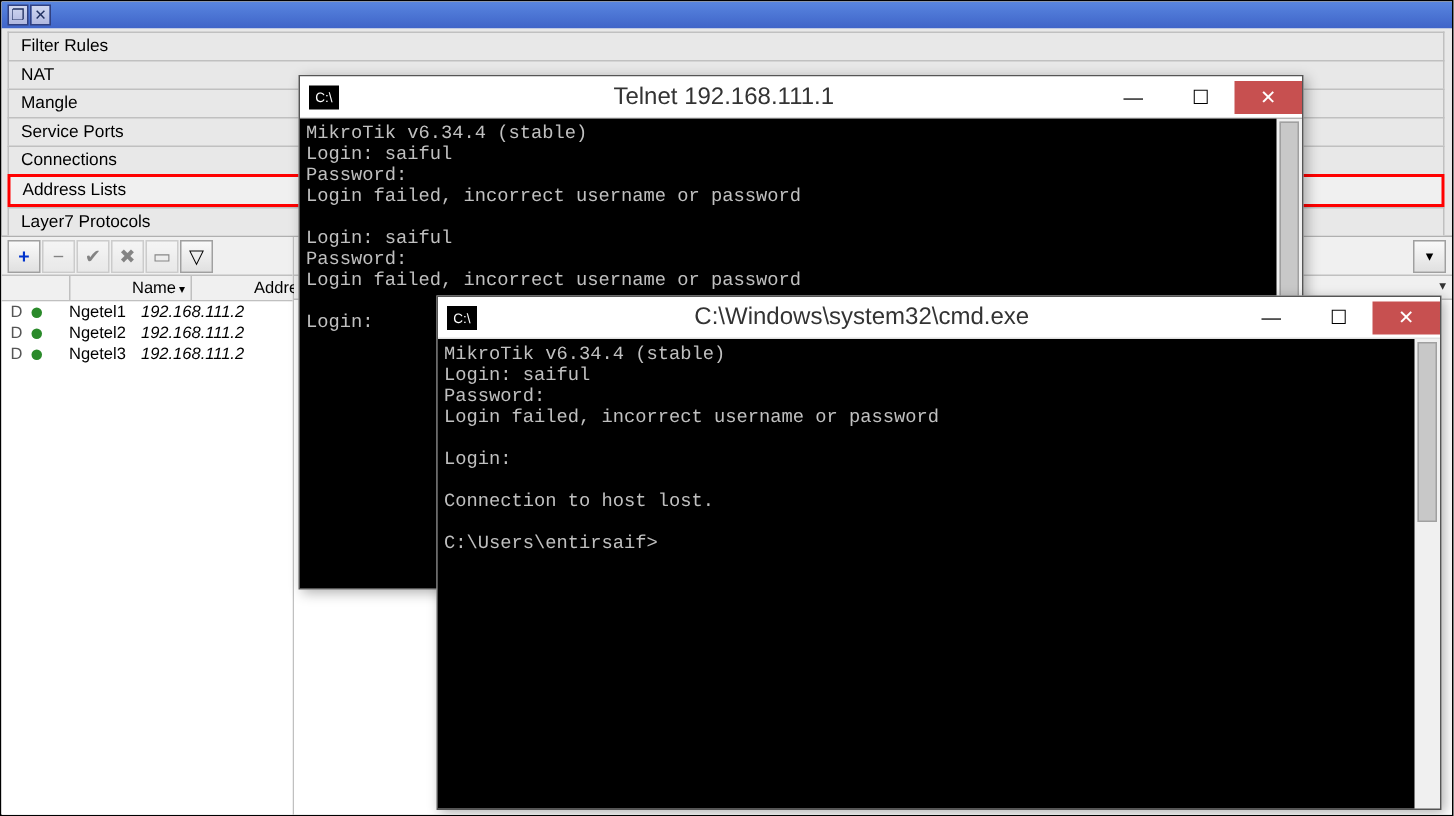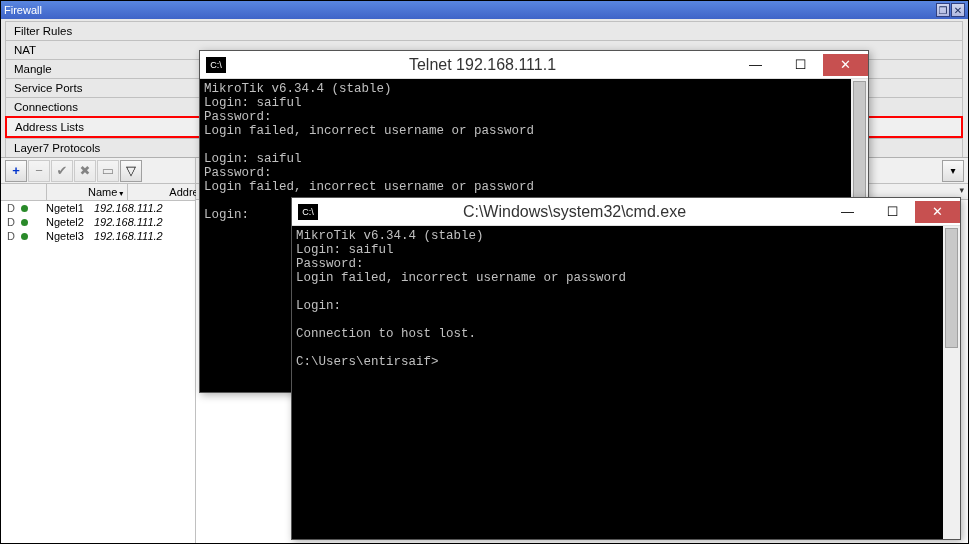--- a/index.html
+++ b/index.html
@@ -57,21 +57,20 @@
   .cmd-body { flex:1; background:#000; position:relative; display:flex;}
   .cmd-text { flex:1; padding:3px 4px; font-family:"Courier New",monospace; font-size:12.5px; color:#c0c0c0; white-space:pre; line-height:14px;}
   .cmd-scroll { width:17px; background:#f0f0f0; position:relative;}
   .cmd-scroll .thumb { position:absolute; left:2px; width:13px; background:#c8c8c8; border:1px solid #a0a0a0;}
 </style>
 </head>
 <body>
 
 <div class="firewall-window">
   <div class="fw-titlebar">
-    <span class="title">Firewall</span>
     <span class="tb-btn">❐</span>
     <span class="tb-btn">✕</span>
   </div>
   <div class="tabs-row">
     <div class="tab">Filter Rules</div>
     <div class="tab">NAT</div>
     <div class="tab">Mangle</div>
     <div class="tab">Service Ports</div>
     <div class="tab">Connections</div>
     <div class="tab active highlight">Address Lists</div>

